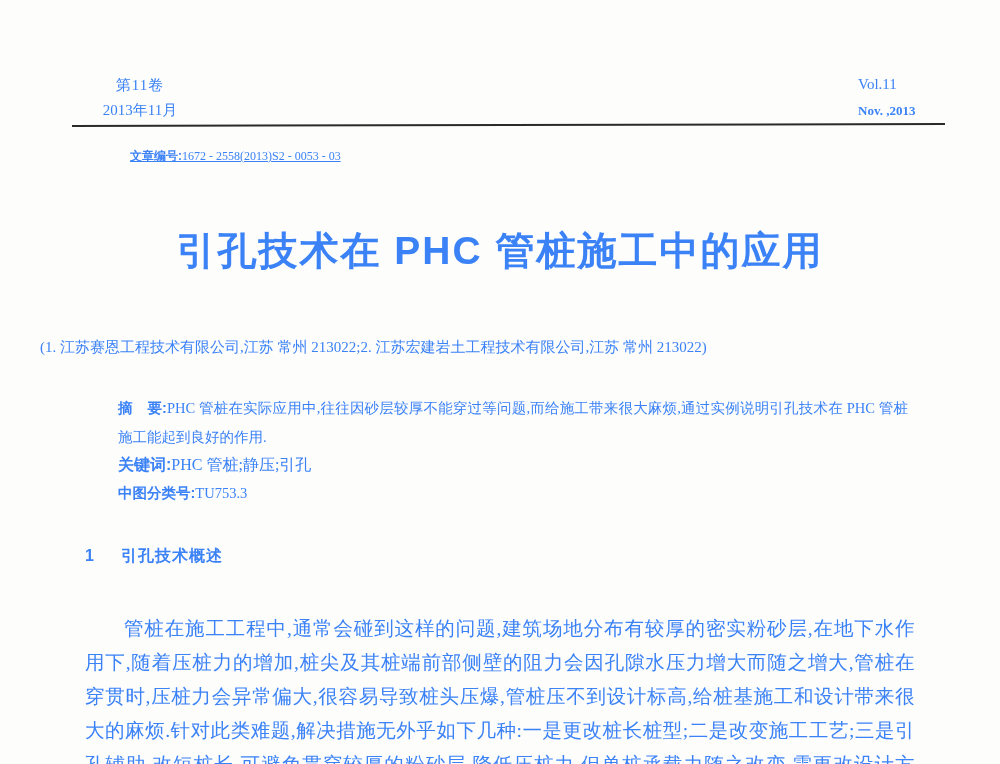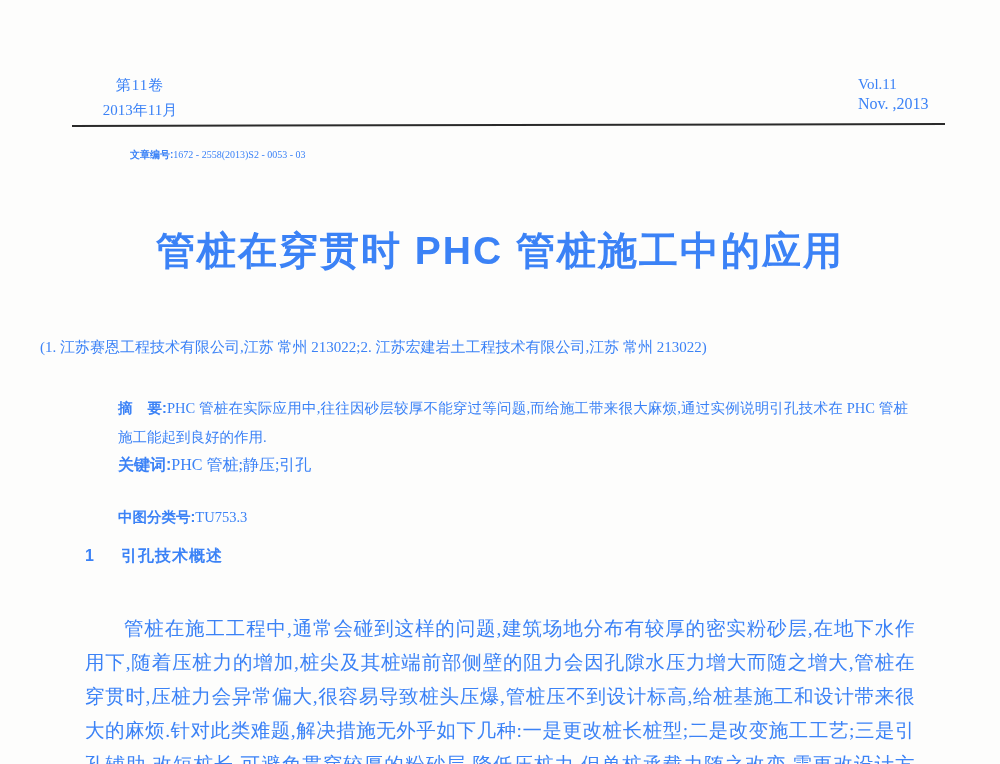--- a/index.html
+++ b/index.html
@@ -35,39 +35,40 @@
     font-size: 19px;
     font-weight: bold;
     letter-spacing: 1.5px;
   }
   .jh-center .en {
     font-size: 12.5px;
     margin-top: 6px;
   }
   .jh-right { text-align: left; min-width: 80px; }
   .jh-right .l1 { font-size: 15px; }
-  .jh-right .l2 { font-size: 16px; margin-top: 2px; white-space: nowrap; }
+  .jh-right .l2 { font-size: 13px; margin-top: 10px; white-space: nowrap; font-weight: bold; }
 
   .header-rule {
     position: absolute;
     top: 124px;
     left: 72px;
     right: 55px;
     height: 2.4px;
     background: #2a2a2a;
     transform: rotate(-0.12deg);
   }
 
   
   .article-id {
     position: absolute;
     top: 148px;
     left: 130px;
-    font-size: 10px;
+    font-size: 12px;
     white-space: nowrap;
+    text-decoration: underline;
   }
   .article-id .lbl {
     font-family: "Liberation Sans", "DejaVu Sans", sans-serif;
     font-weight: bold;
   }
 
   
   .paper-title {
     position: absolute;
     top: 198px;
@@ -122,21 +123,20 @@
     left: 118px;
     right: 92px;
     font-size: 16px;
   }
   .clc-line {
     position: absolute;
     top: 484px;
     left: 118px;
     right: 92px;
     font-size: 14.5px;
-    margin-top: 24px;
   }
 
   
   .section-heading {
     position: absolute;
     top: 546px;
     left: 85px;
     font-family: "Liberation Sans", "DejaVu Sans", sans-serif;
     font-weight: bold;
     font-size: 16px;
@@ -173,21 +173,21 @@
       <div class="l2">Nov. ,2013</div>
     </div>
   </div>
 
   <div class="header-rule"></div>
 
   <div class="article-id">
     <span class="lbl">文章编号:</span><span>1672 - 2558(2013)S2 - 0053 - 03</span>
   </div>
 
-  <h1 class="paper-title">管桩在穿贯时 PHC 管桩施工中的应用</h1>
+  <h1 class="paper-title">引孔技术在 PHC 管桩施工中的应用</h1>
 
 
   <div class="affiliation-line">(1. 江苏赛恩工程技术有限公司,江苏 常州 213022;2. 江苏宏建岩土工程技术有限公司,江苏 常州 213022)</div>
 
   <div class="abstract-block">
     <span class="meta-label">摘　要:</span><span>PHC 管桩在实际应用中,往往因砂层较厚不能穿过等问题,而给施工带来很大麻烦,通过实例说明引孔技术在 PHC 管桩施工能起到良好的作用.</span>
   </div>
 
   <div class="keywords-line">
     <span class="meta-label">关键词:</span><span>PHC 管桩;静压;引孔</span>

